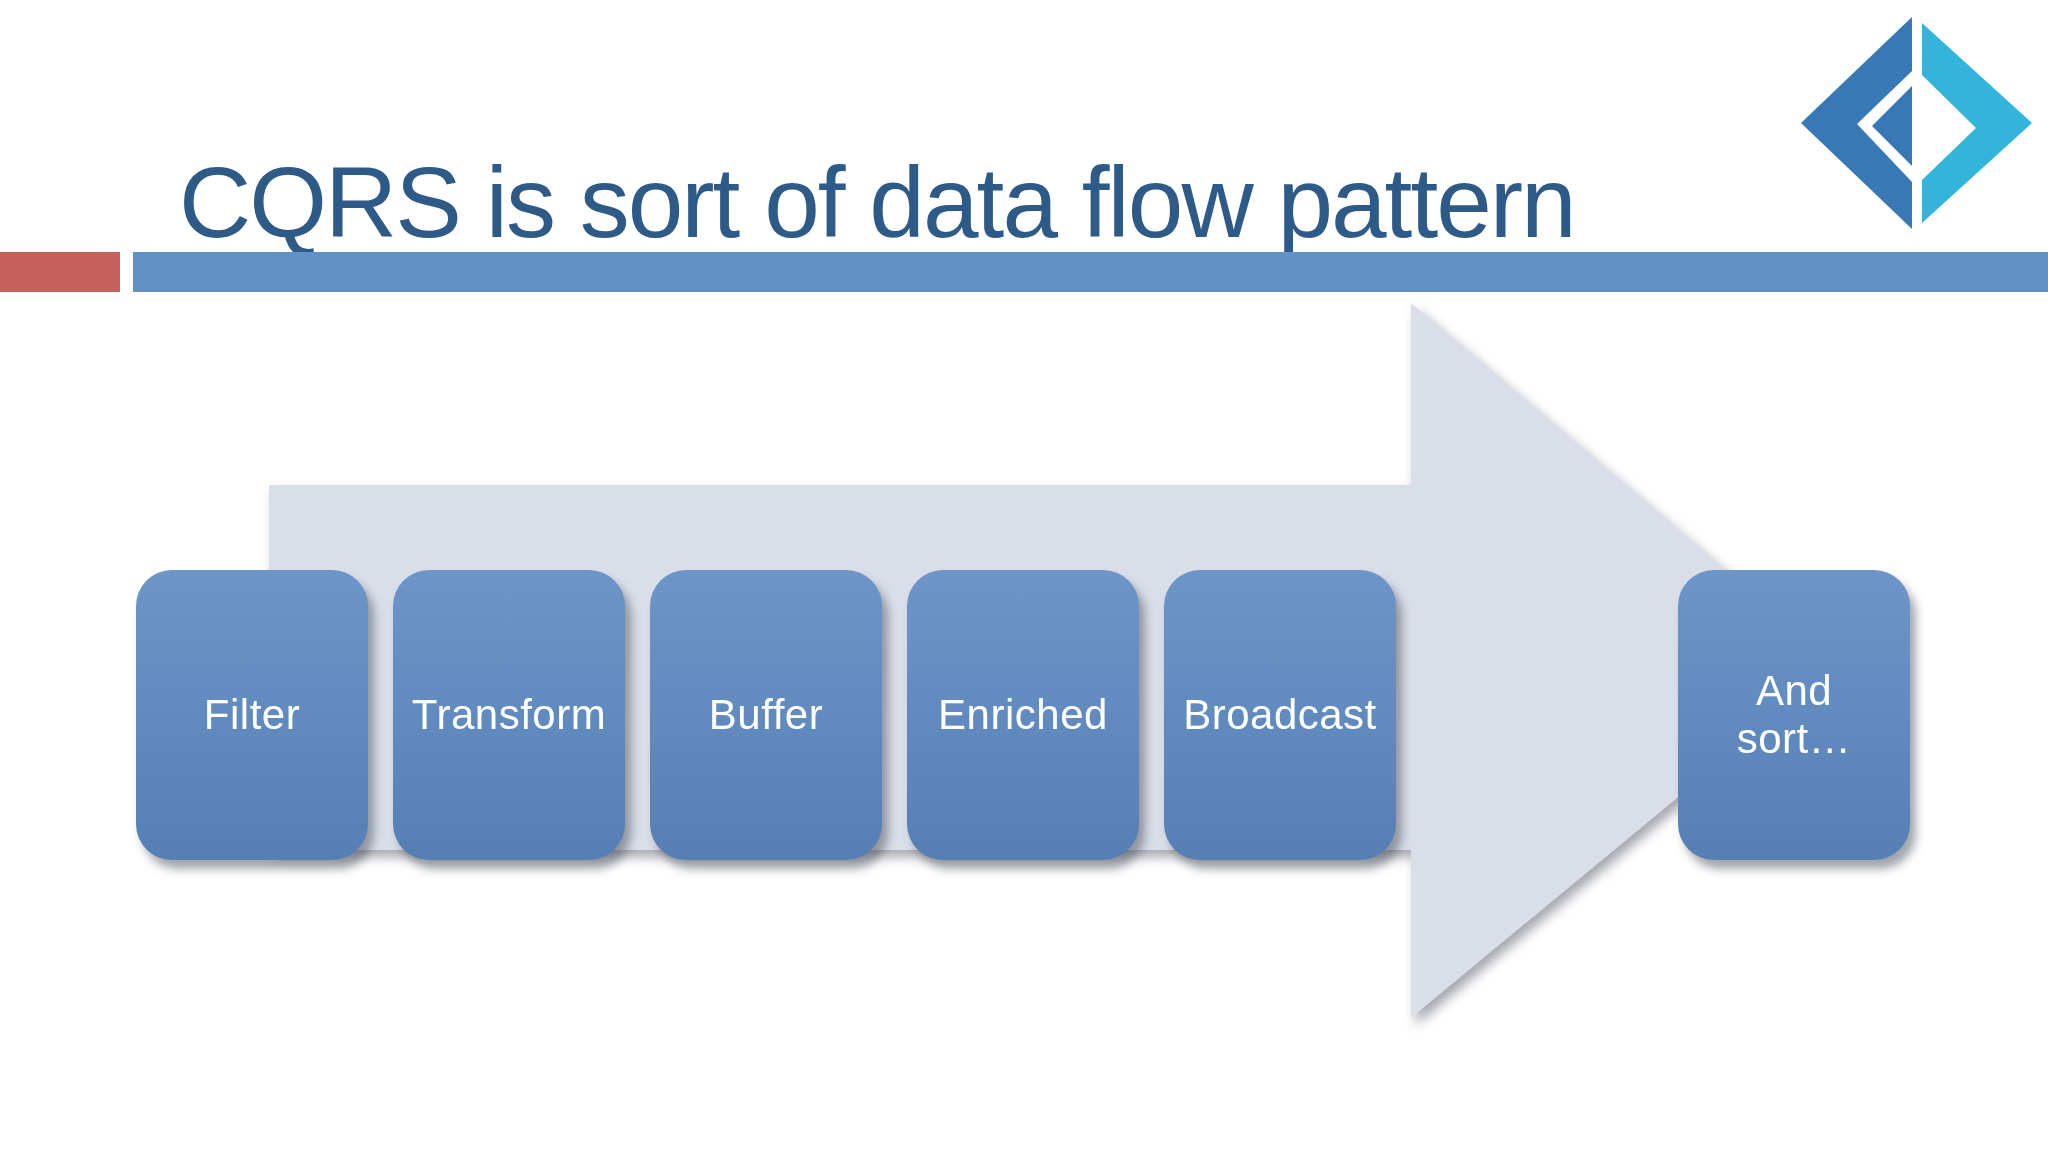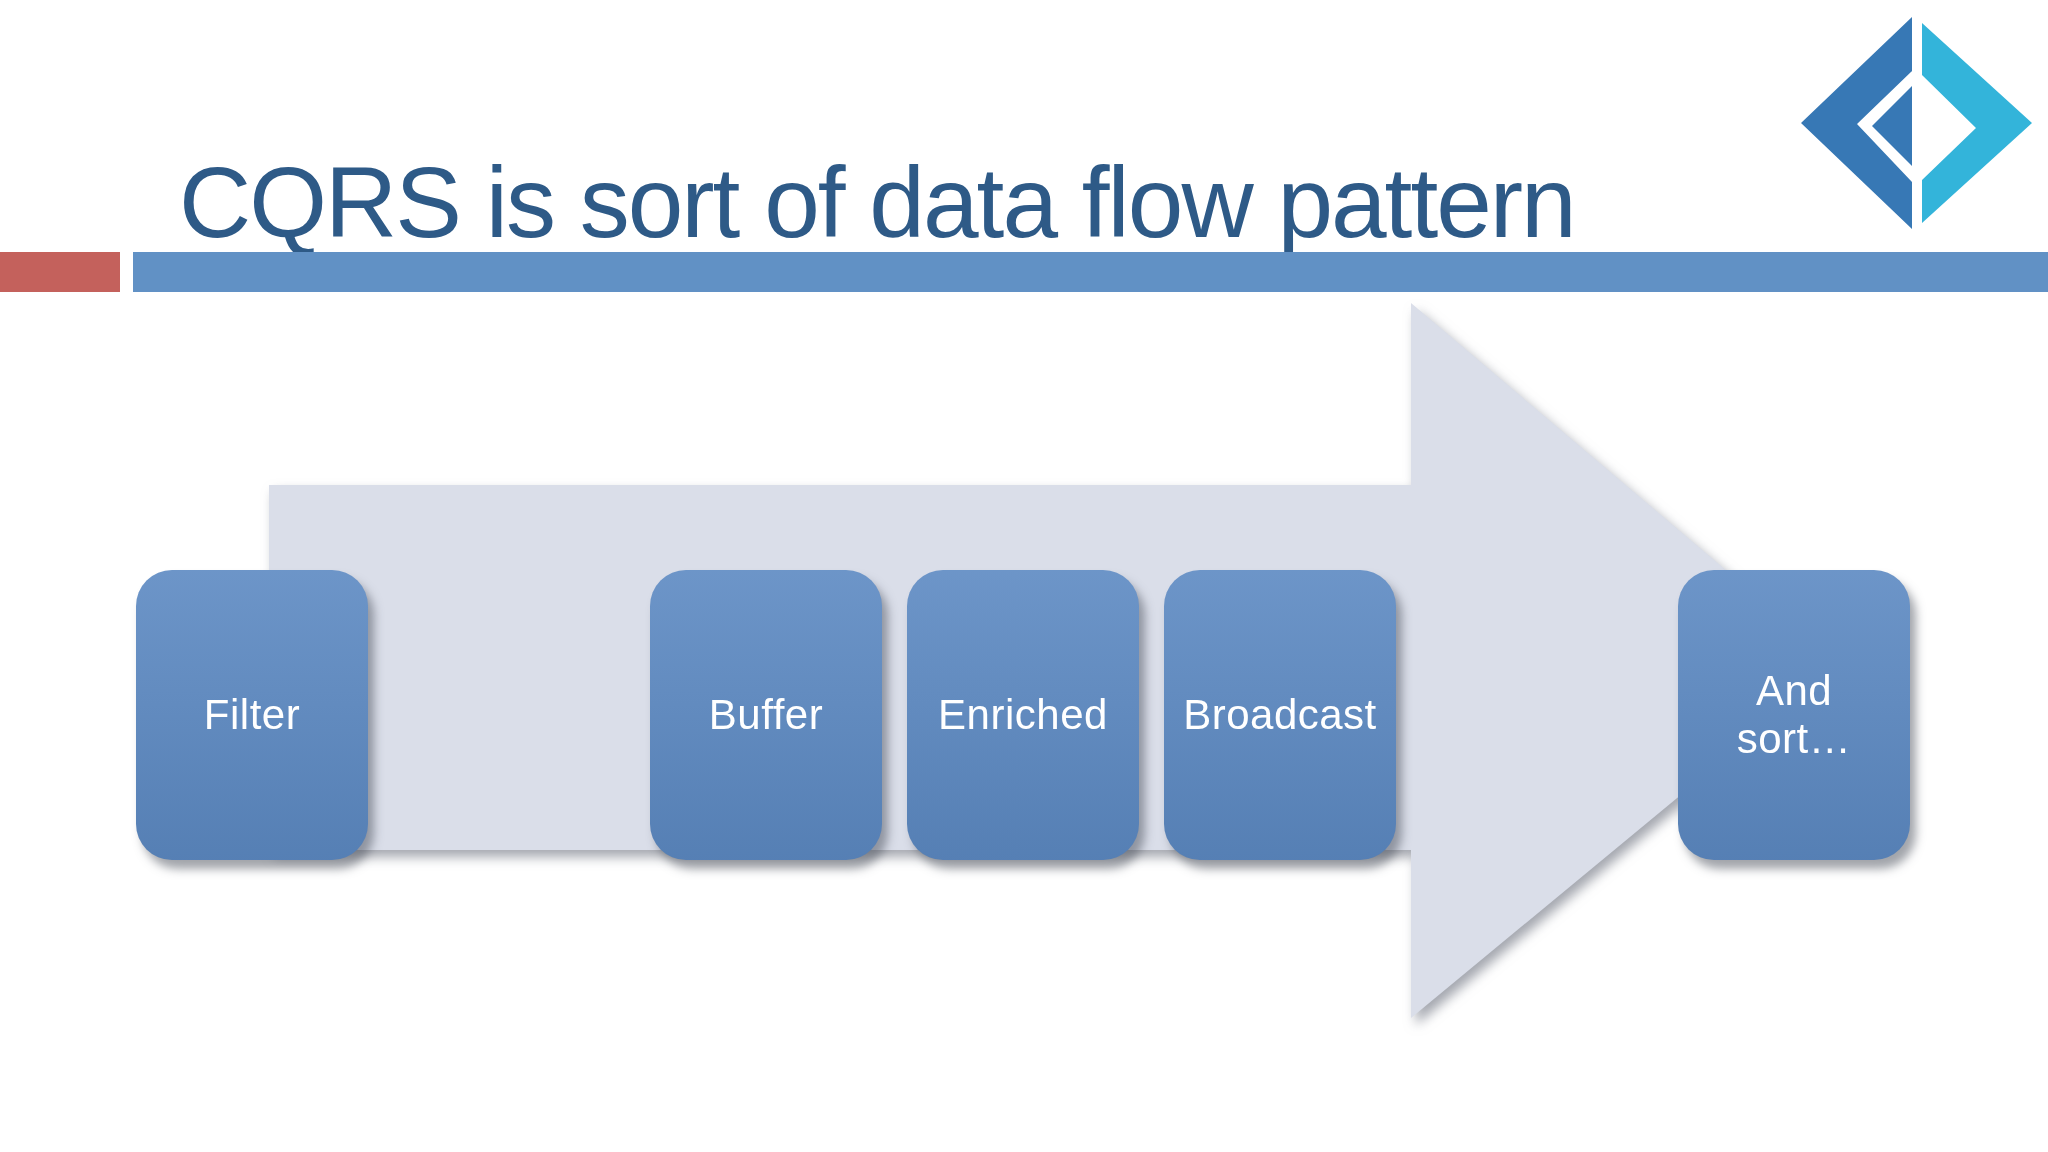--- a/index.html
+++ b/index.html
@@ -78,20 +78,23 @@
   <div class="accent-bar" style="background-color: rgb(97, 145, 197);"></div>
 
   <svg class="arrow-svg" viewBox="0 0 2048 1152" aria-hidden="true">
     <polygon points="269,485 1411,485 1411,303 1838,665 1411,1018 1411,850 269,850" fill="#DADEE9"></polygon>
   </svg>
 
   <div class="flow-steps">
       <div class="flow-step" style="left: 136px; background-color: rgb(92, 137, 194);">
         <span class="flow-step-label" style="color: rgb(255, 255, 255);">Filter</span>
       </div>
+      <div class="flow-step" style="left: 393px; background-color: rgb(92, 137, 194);">
+        <span class="flow-step-label" style="color: rgb(255, 255, 255);">Transform</span>
+      </div>
       <div class="flow-step" style="left: 650px; background-color: rgb(92, 137, 194); justify-content: center;">
         <span class="flow-step-label" style="color: rgb(255, 255, 255);">Buffer</span>
       </div>
       <div class="flow-step" style="left: 907px; background-color: rgb(92, 137, 194);">
         <span class="flow-step-label" style="color: rgb(255, 255, 255);">Enriched</span>
       </div>
       <div class="flow-step" style="left: 1164px; background-color: rgb(92, 137, 194);">
         <span class="flow-step-label" style="color: rgb(255, 255, 255);">Broadcast</span>
       </div>
       <div class="flow-step" style="left: 1678px; background-color: rgb(92, 137, 194);">

